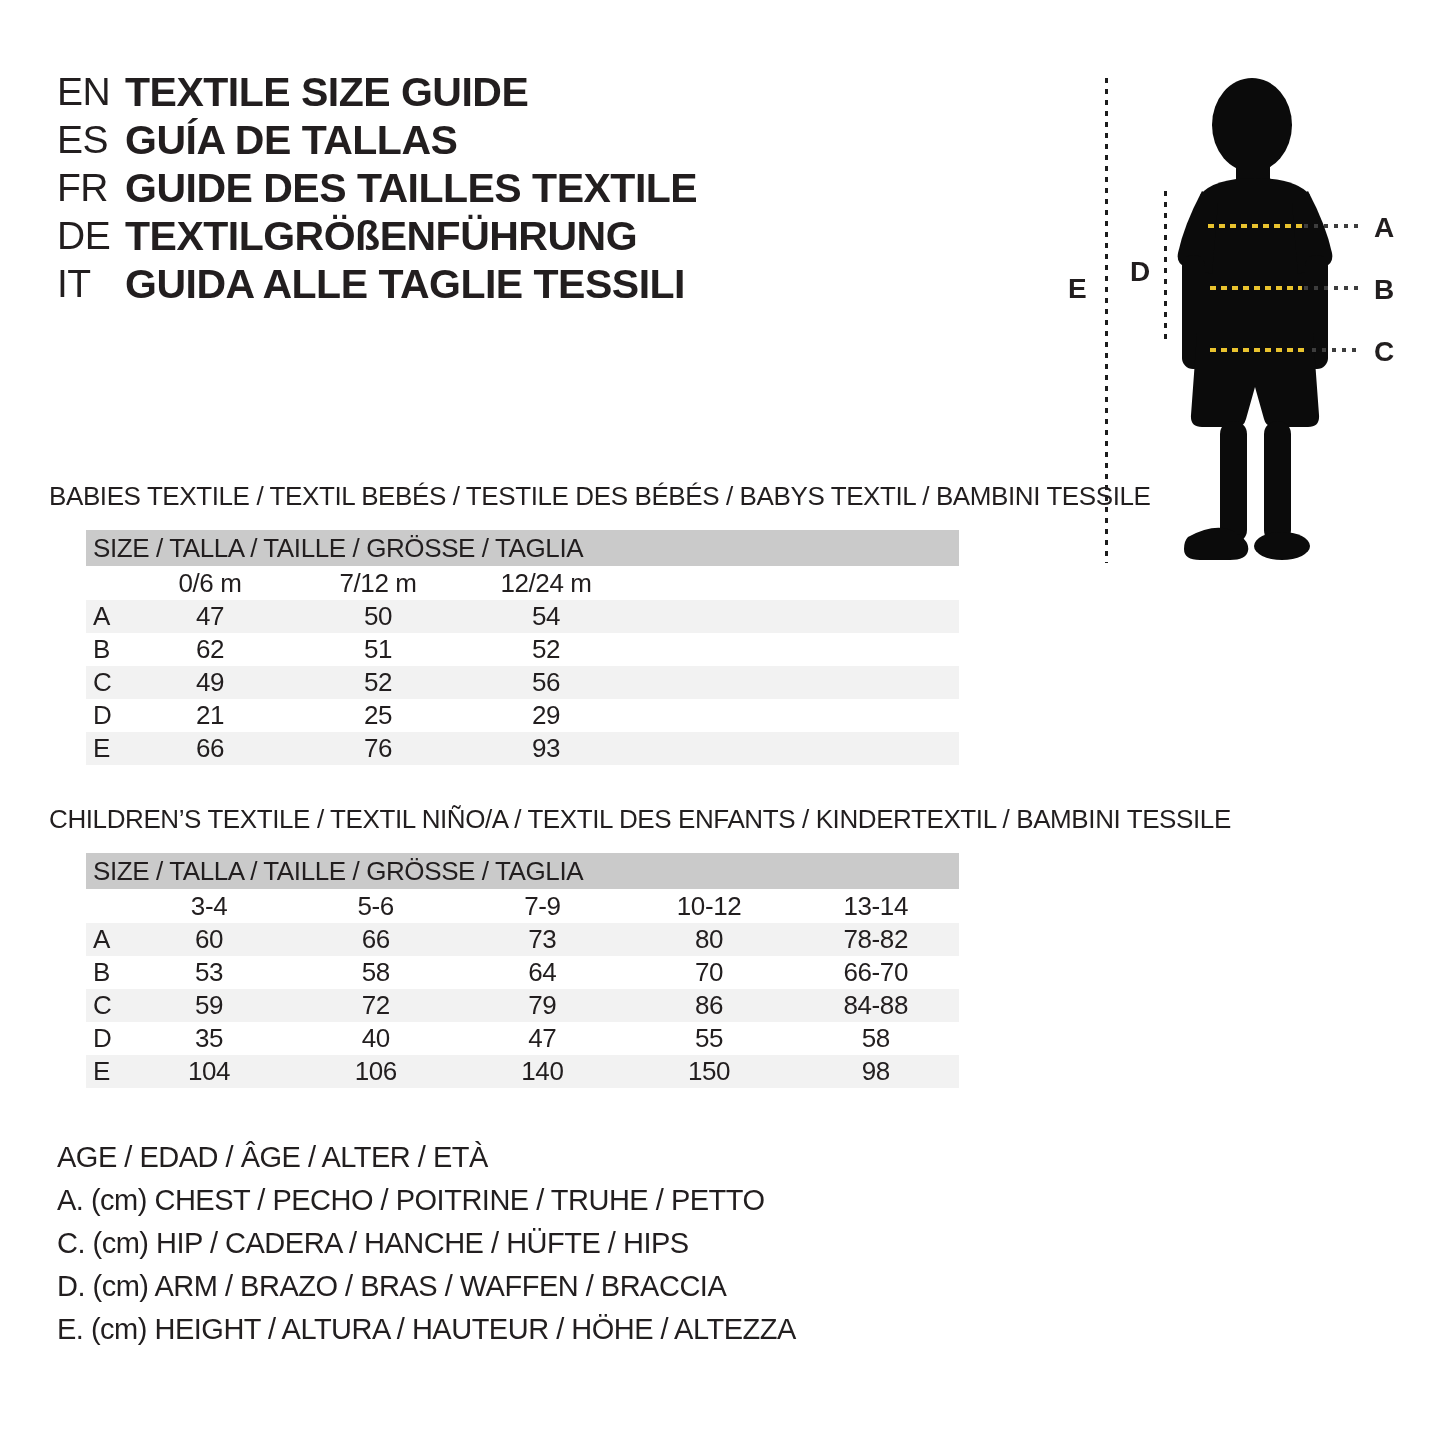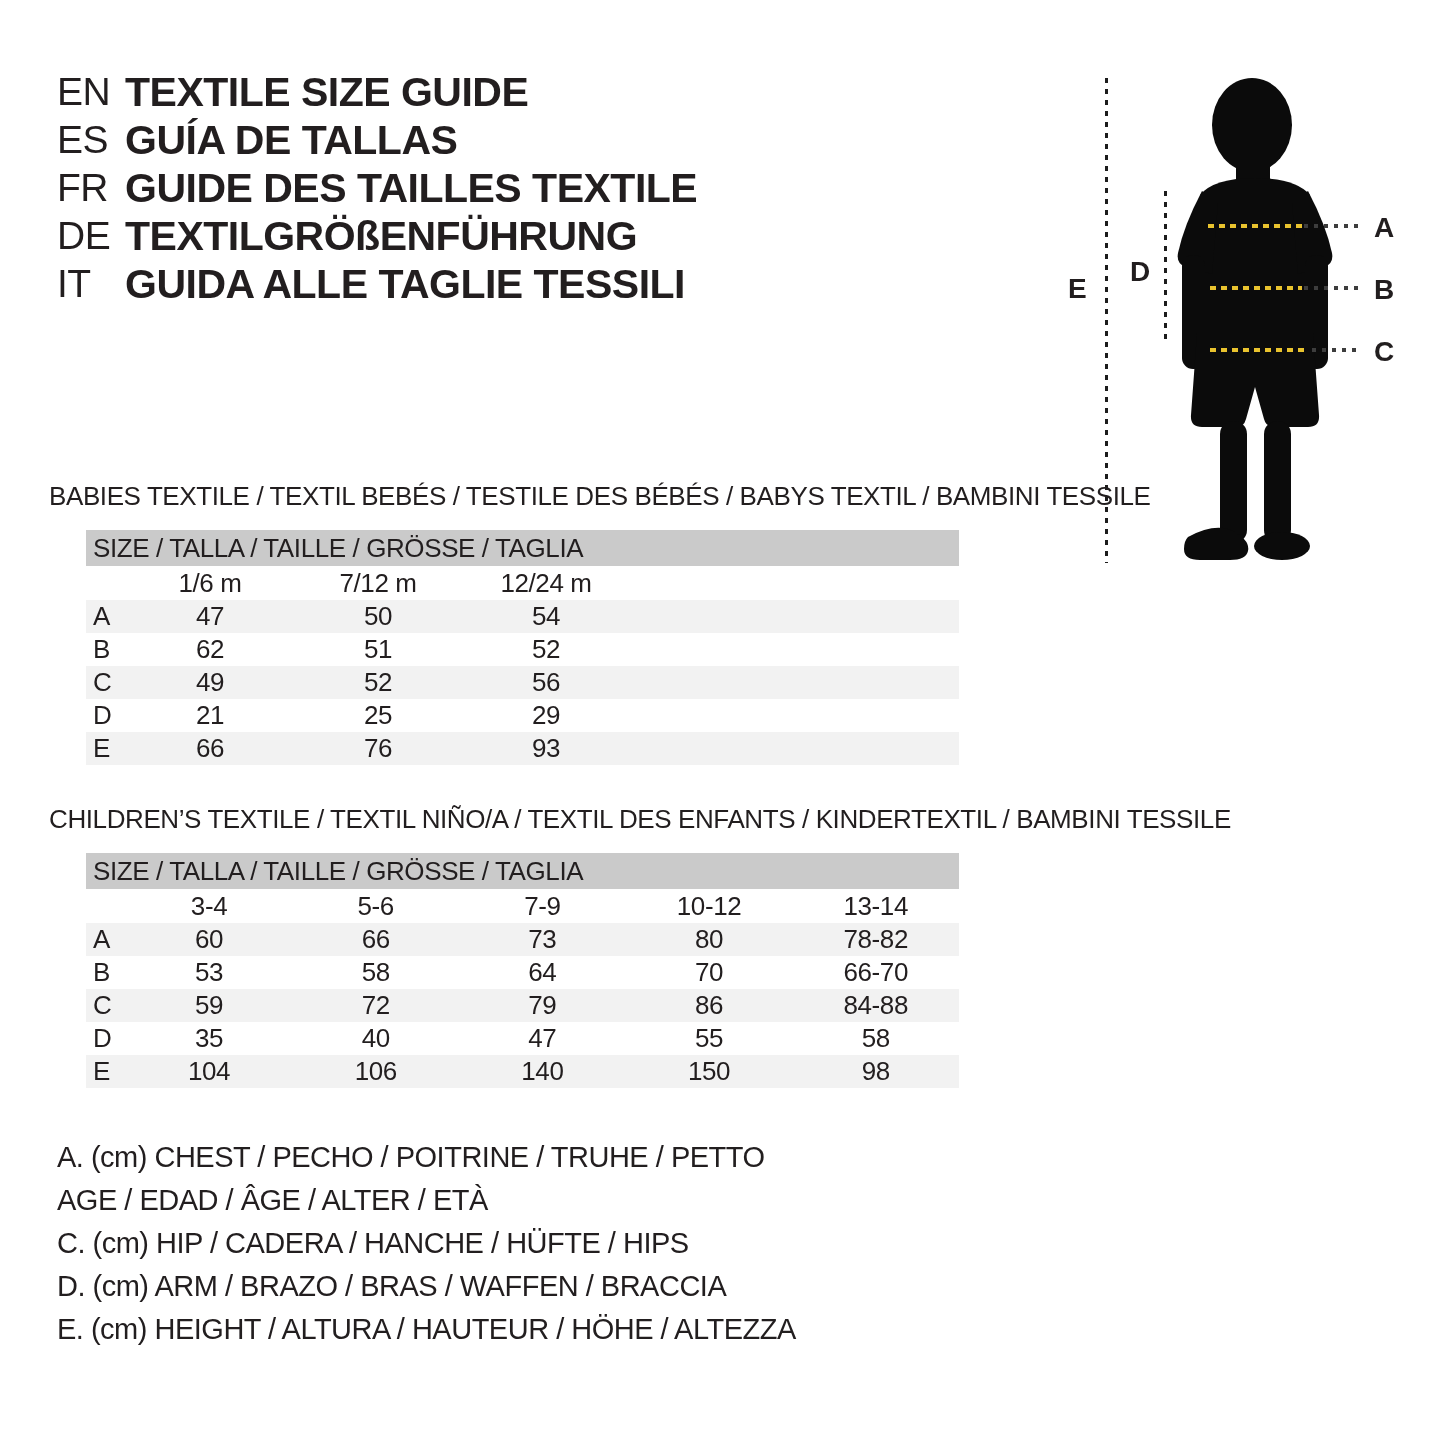--- a/index.html
+++ b/index.html
@@ -128,21 +128,21 @@
   <span class="fig-label fl-e">E</span>
 
   <div class="section-heading sh-babies">BABIES TEXTILE / TEXTIL BEBÉS / TESTILE DES BÉBÉS / BABYS TEXTIL / BAMBINI TESSILE</div>
 
   <div class="table t-babies">
     <div class="size-bar">
       <span>SIZE / TALLA / TAILLE / GRÖSSE / TAGLIA</span>
     </div>
     <div class="hrow">
       <span class="rl"></span>
-      <span class="cv">1/6 m</span>
+      <span class="cv">0/6 m</span>
       <span class="cv">7/12 m</span>
       <span class="cv">12/24 m</span>
     </div>
     <div class="rows">
       <div class="trow">
         <span class="rl">A</span>
         <span class="cv">47</span>
         <span class="cv">50</span>
         <span class="cv">54</span>
       </div>
@@ -225,20 +225,20 @@
         <span class="cv">104</span>
         <span class="cv">106</span>
         <span class="cv">140</span>
         <span class="cv">150</span>
         <span class="cv">98</span>
       </div>
     </div>
   </div>
 
   <div class="legend">
+    <div class="legend-line">AGE / EDAD / ÂGE / ALTER / ETÀ</div>
     <div class="legend-line">A. (cm) CHEST / PECHO / POITRINE / TRUHE / PETTO</div>
-    <div class="legend-line">AGE / EDAD / ÂGE / ALTER / ETÀ</div>
     <div class="legend-line">C. (cm) HIP / CADERA / HANCHE / HÜFTE / HIPS</div>
     <div class="legend-line">D. (cm) ARM / BRAZO / BRAS / WAFFEN / BRACCIA</div>
     <div class="legend-line">E. (cm) HEIGHT / ALTURA / HAUTEUR / HÖHE / ALTEZZA</div>
   </div>
 
 </div>
 
 </body></html>

